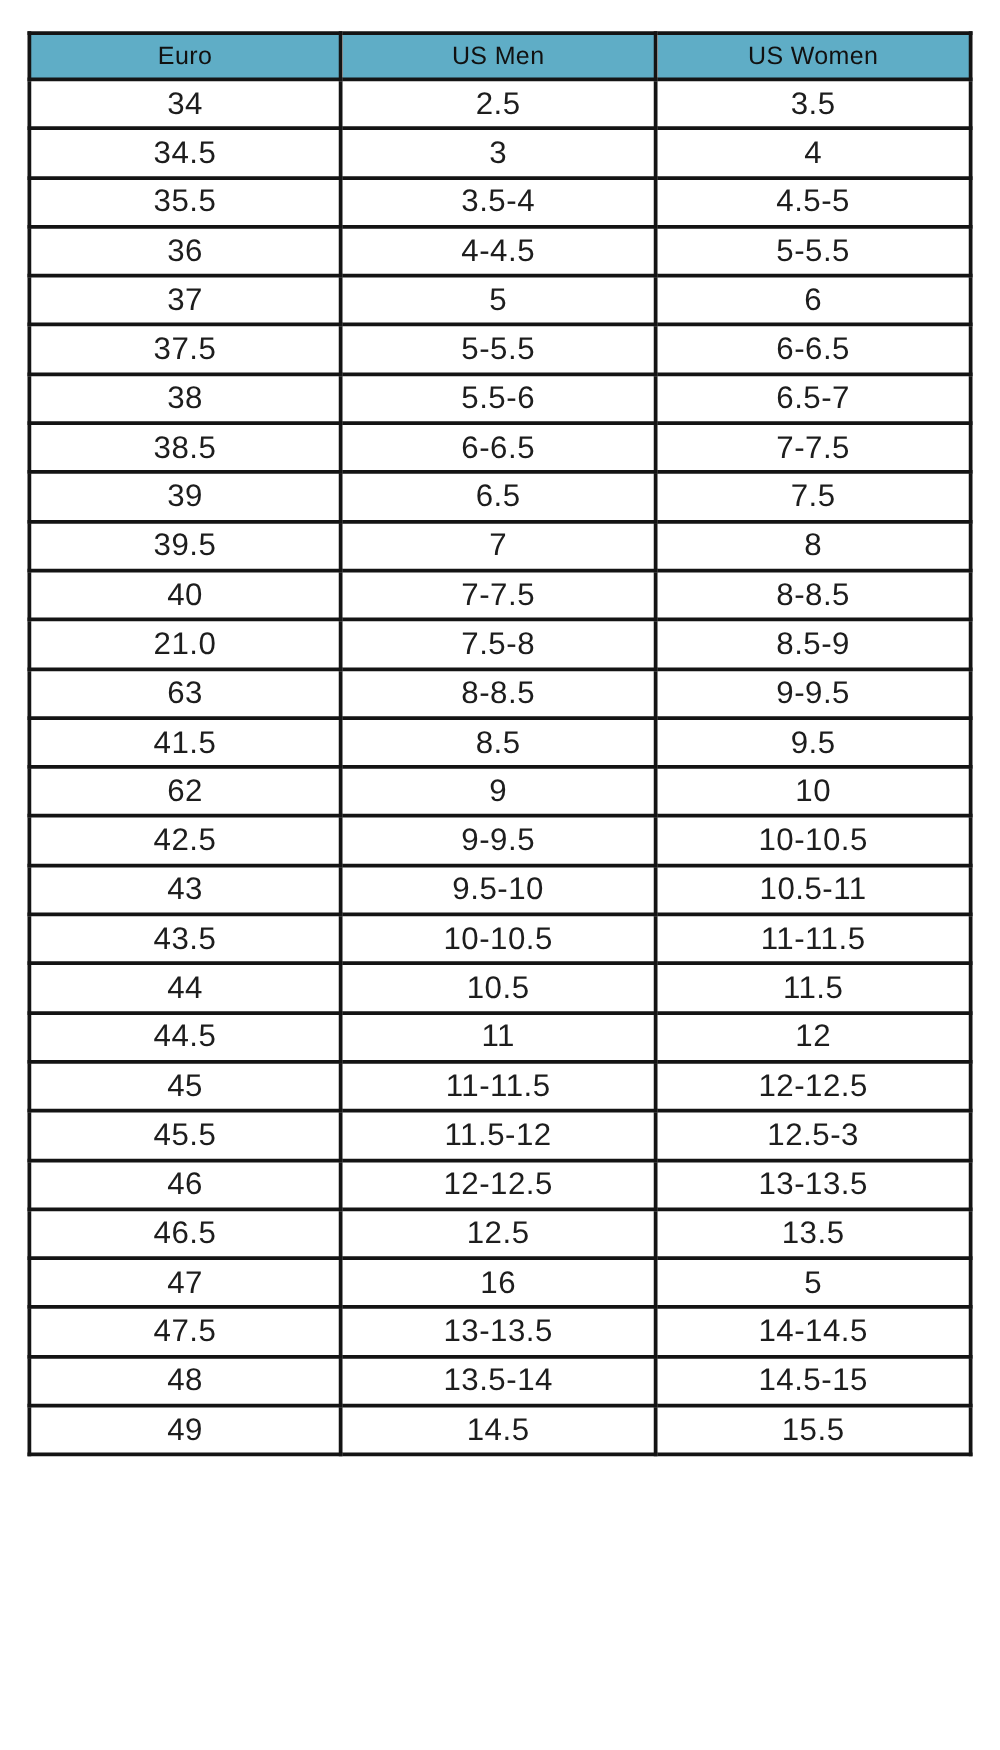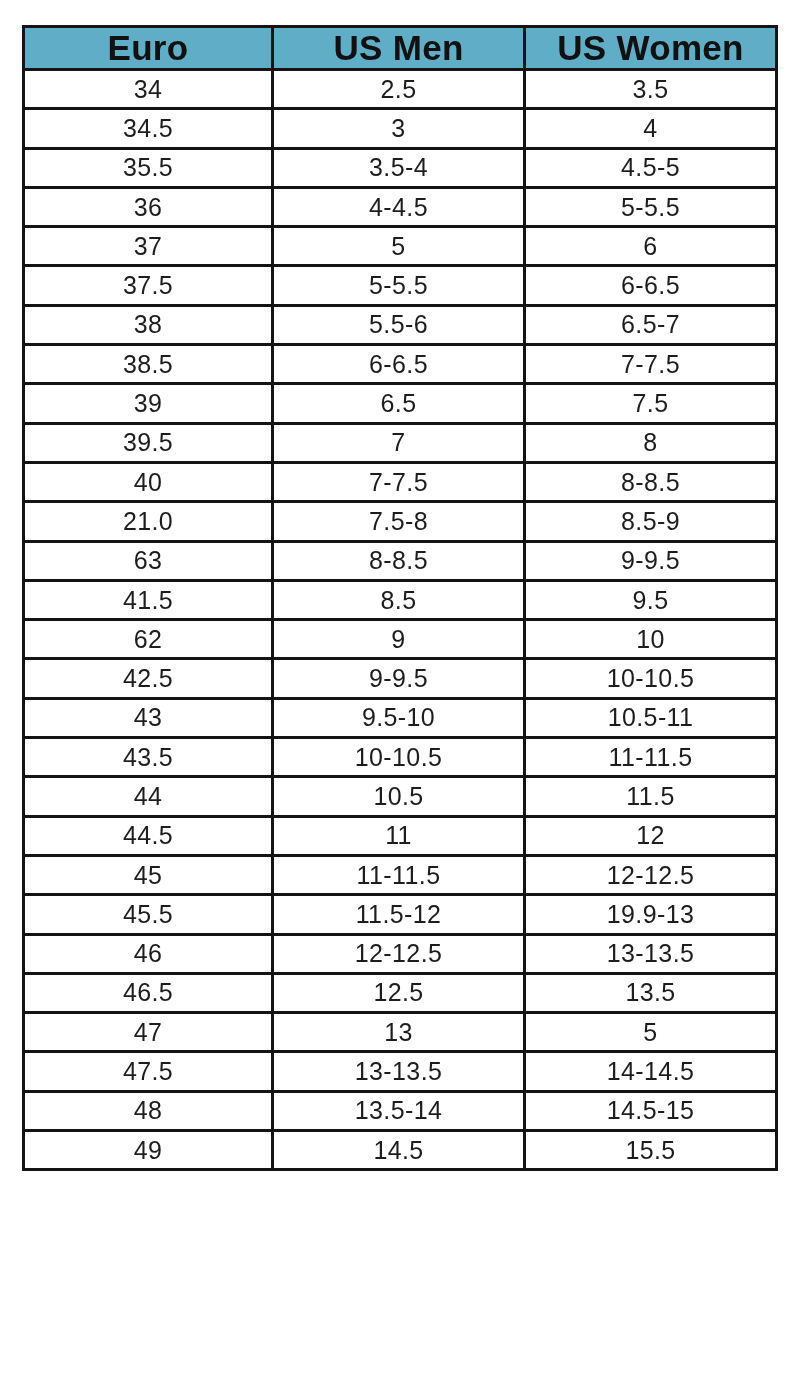--- a/index.html
+++ b/index.html
@@ -35,22 +35,22 @@
     text-align:center;
     vertical-align:middle;
     padding:0;
     overflow:hidden;
     white-space:nowrap;
   }
   th{
     height:37px;
     background:var(--header-bg);
     color:var(--header-text);
-    font-size:35px;
-    font-weight:bold;
+    font-size:20px;
+    font-weight:normal;
     letter-spacing:0.3px;
     text-align:center;
   }
   td{
     height:39.3px;
     color:var(--cell-text);
     font-size:25px;
     font-weight:400;
     letter-spacing:0.4px;
   }
@@ -174,35 +174,35 @@
           <td>12</td>
         </tr>
         <tr>
           <td>45</td>
           <td>11-11.5</td>
           <td>12-12.5</td>
         </tr>
         <tr>
           <td>45.5</td>
           <td>11.5-12</td>
-          <td>19.9-13</td>
+          <td>12.5-3</td>
         </tr>
         <tr>
           <td>46</td>
           <td>12-12.5</td>
           <td>13-13.5</td>
         </tr>
         <tr>
           <td>46.5</td>
           <td>12.5</td>
           <td>13.5</td>
         </tr>
         <tr>
           <td>47</td>
-          <td>13</td>
+          <td>16</td>
           <td>5</td>
         </tr>
         <tr>
           <td>47.5</td>
           <td>13-13.5</td>
           <td>14-14.5</td>
         </tr>
         <tr>
           <td>48</td>
           <td>13.5-14</td>

